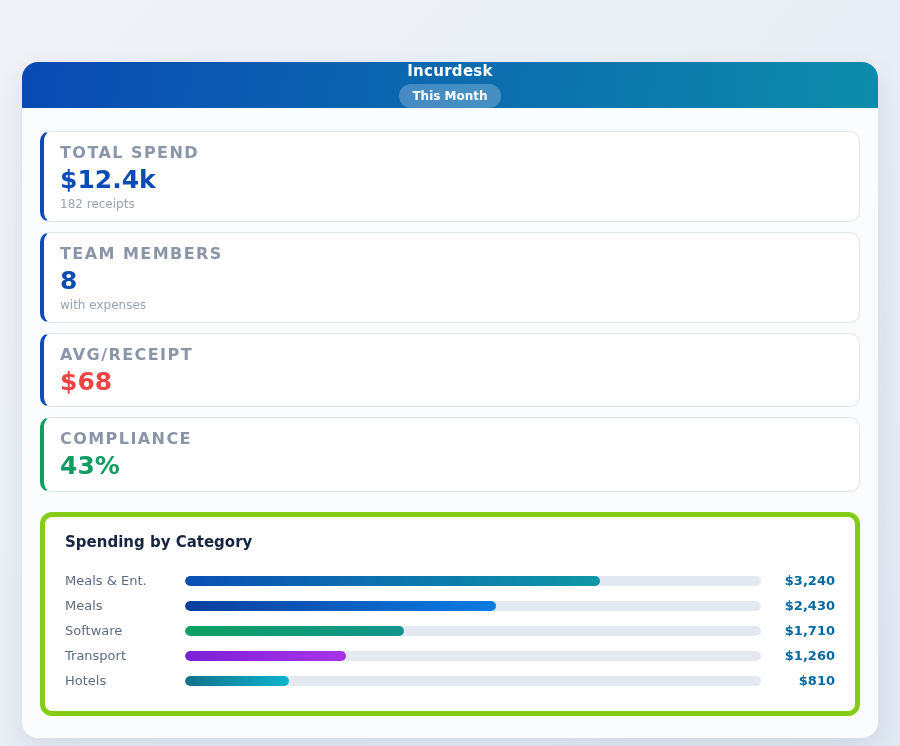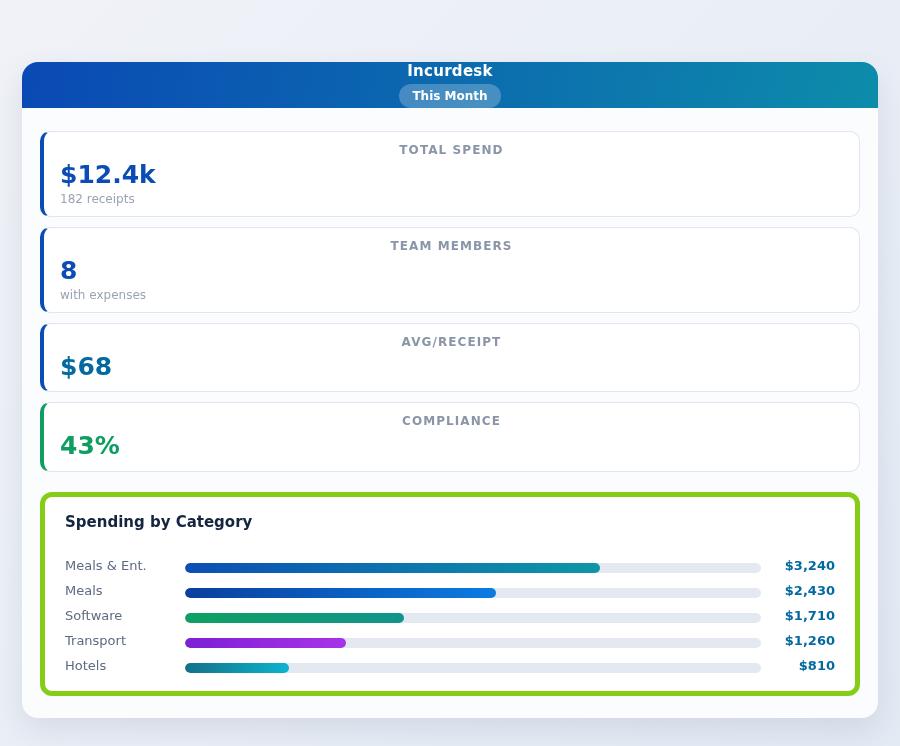--- a/index.html
+++ b/index.html
@@ -46,25 +46,24 @@
   .content { padding: 23px 18px 22px; }
   .stat-card {
     background: #ffffff;
     border: 1px solid #dfe6f0;
     border-left: 4px solid #0b4db5;
     border-radius: 10px;
     padding: 11px 16px 10px;
     margin-bottom: 10px;
   }
   .stat-label {
-    font-size: 12px;
+    font-size: 16px;
     font-weight: bold;
     color: #8b95a8;
     letter-spacing: 0.09em;
-    text-align: center;
   }
   .stat-value {
     font-size: 25px;
     font-weight: bold;
     color: #0b4db5;
     margin-top: 4px;
     line-height: 1.15;
   }
   .stat-sub {
     font-size: 12px;
@@ -80,21 +79,21 @@
     margin-top: 20px;
   }
   .cat-title {
     font-size: 15px;
     font-weight: bold;
     color: #152540;
     margin-bottom: 17px;
   }
   .cat-row {
     display: flex;
-    align-items: flex-end;
+    align-items: center;
     height: 25px;
   }
   .cat-label {
     width: 120px;
     font-size: 13px;
     color: #5d6b80;
   }
   .cat-track {
     flex: 1;
     height: 10px;
@@ -133,21 +132,21 @@
     </div>
 
     <div class="stat-card" style="border-left-color: rgb(11, 77, 181);">
       <div class="stat-label">TEAM MEMBERS</div>
       <div class="stat-value" style="color: rgb(11, 77, 181);">8</div>
       <div class="stat-sub">with expenses</div>
     </div>
 
     <div class="stat-card" style="border-left-color: rgb(11, 77, 181);">
       <div class="stat-label">AVG/RECEIPT</div>
-      <div class="stat-value" style="color: #0369a1;">$68</div>
+      <div class="stat-value" style="color: #ef4444;">$68</div>
 
     </div>
 
     <div class="stat-card" style="border-left-color: rgb(15, 157, 98);">
       <div class="stat-label">COMPLIANCE</div>
       <div class="stat-value" style="color: rgb(15, 157, 98);">43%</div>
 
     </div>
 
     <div class="cat-card">

